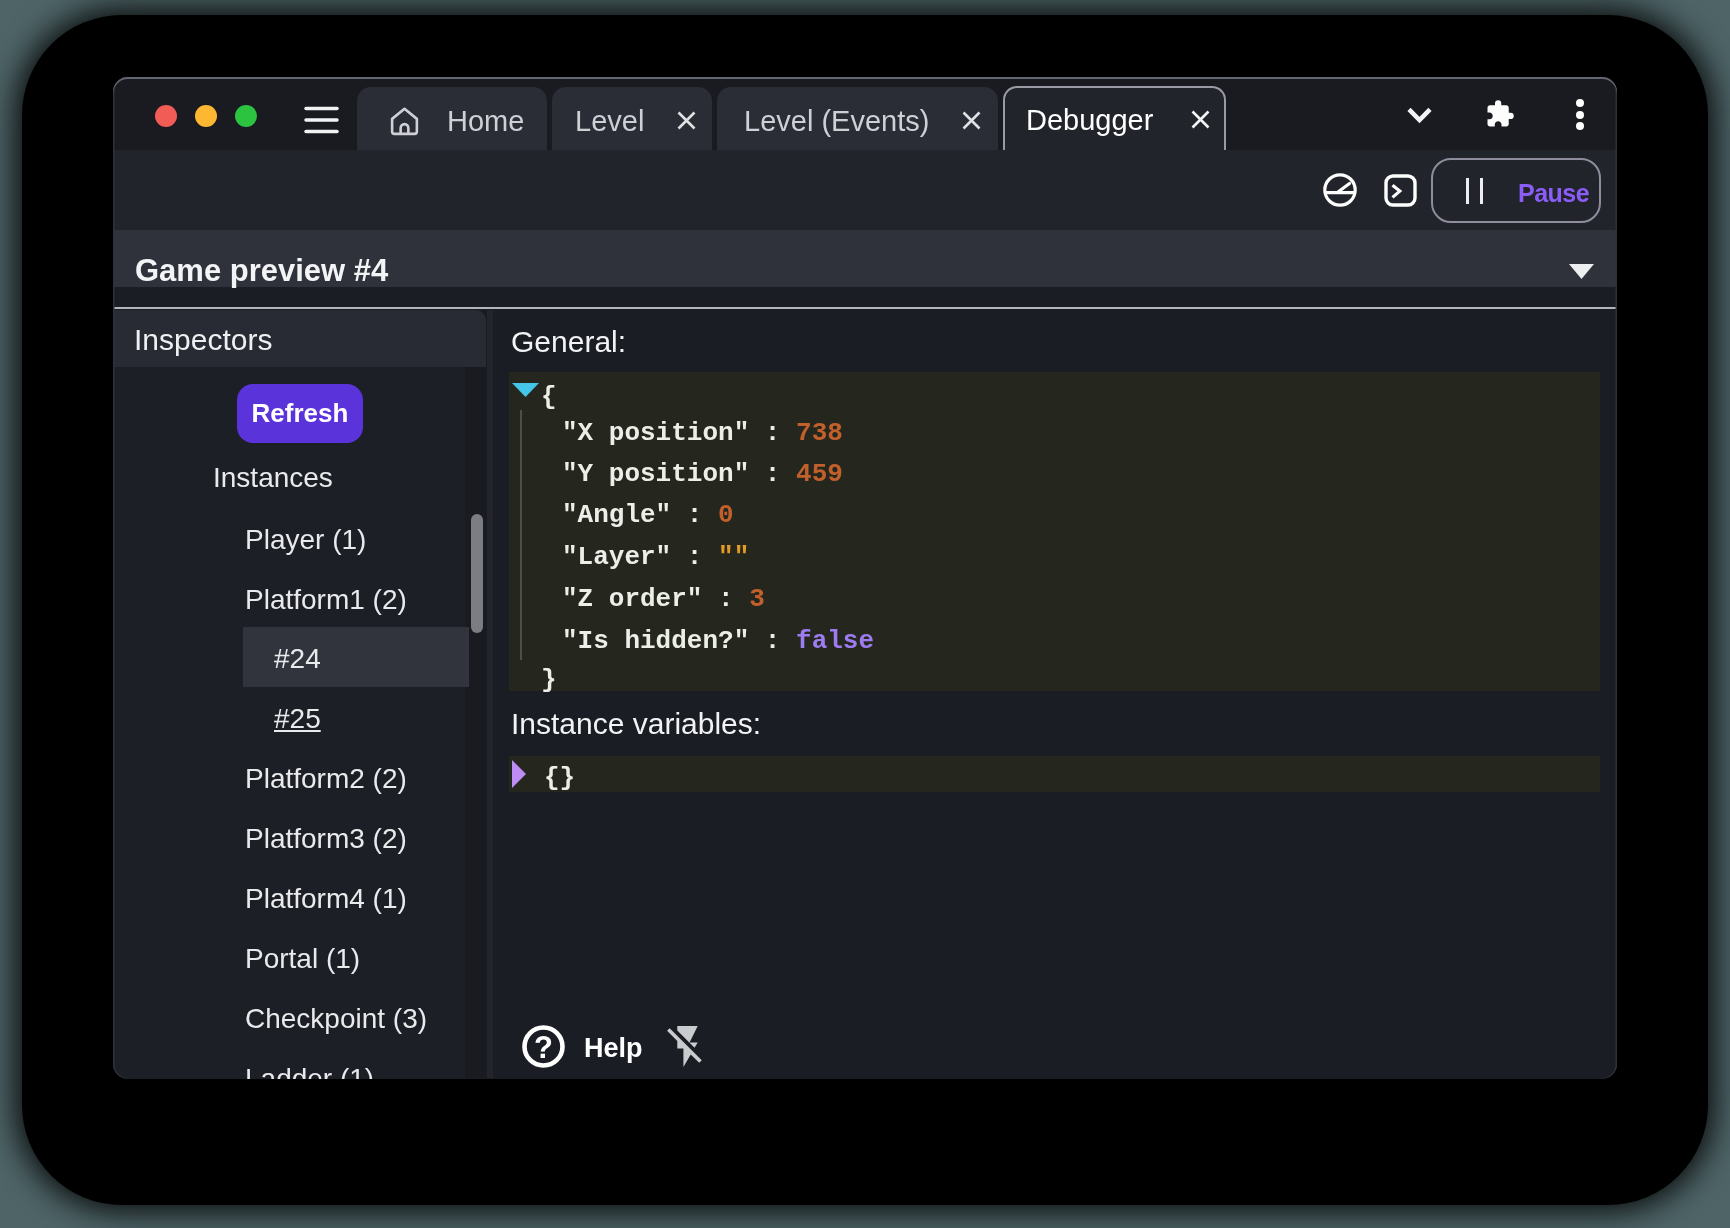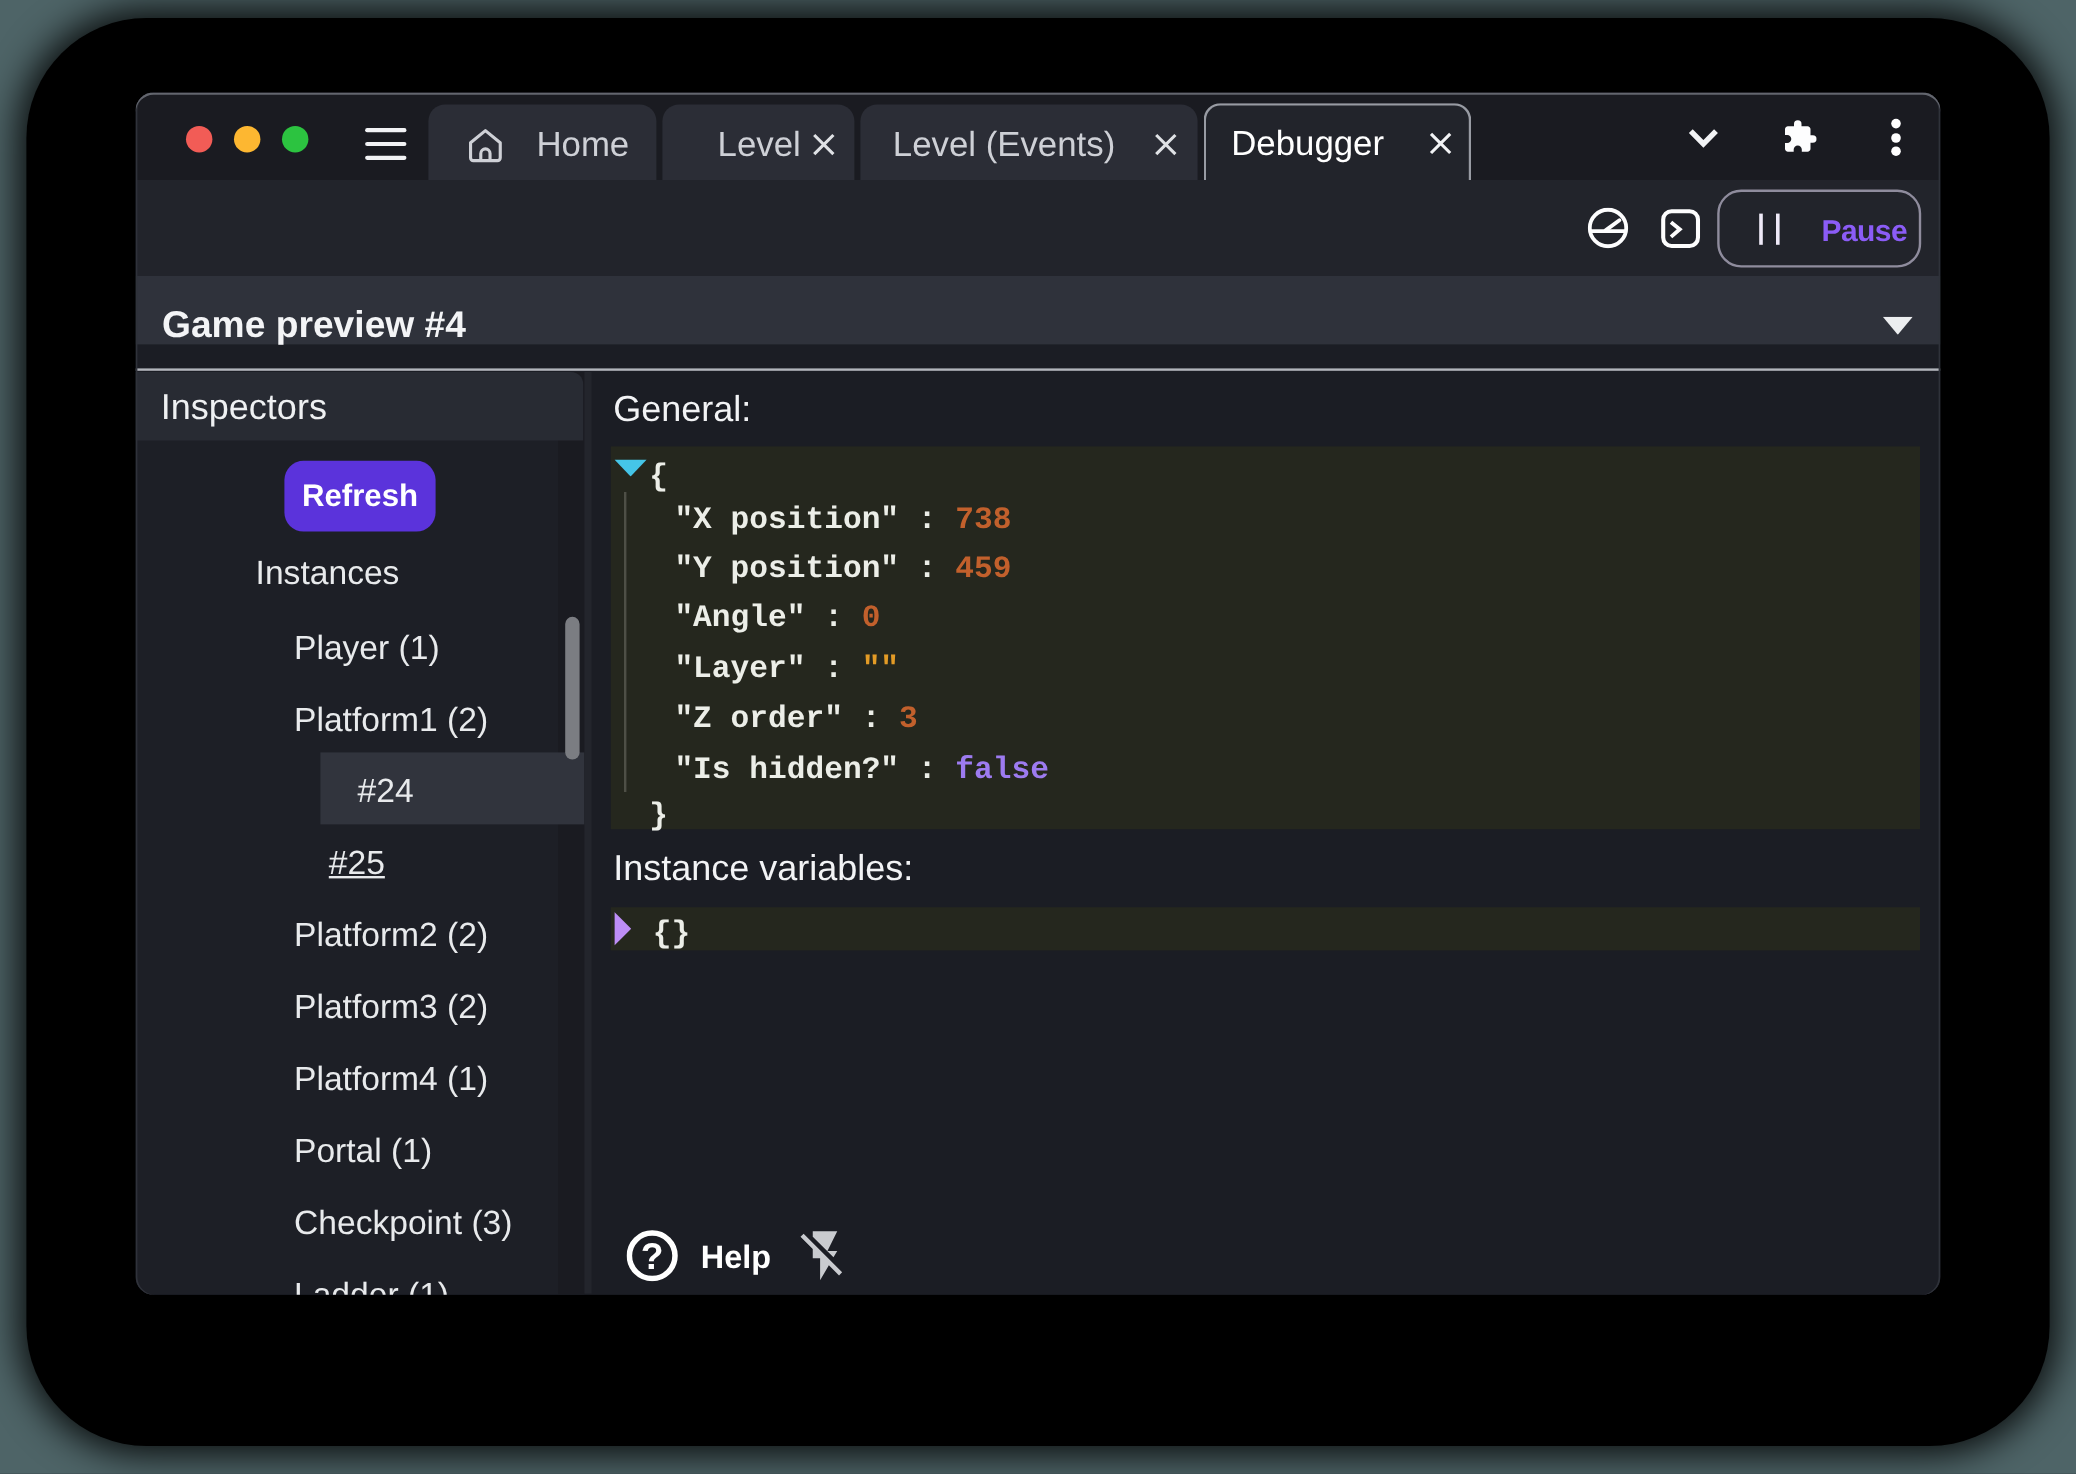--- a/index.html
+++ b/index.html
@@ -65,21 +65,21 @@
   </svg>
 
   <div class="abs tab" style="left:244px; width:190px;">
     <svg style="position:absolute; left:31px; top:16px;" width="33" height="37" viewBox="0 0 24 24" fill="none" stroke="#ced0d6" stroke-width="1.9" stroke-linejoin="round">
       <path d="M3 10.1 L12 2.8 L21 10.1 V19.3 A1.7 1.7 0 0 1 19.3 21 H4.7 A1.7 1.7 0 0 1 3 19.3 Z"></path>
       <path d="M9.2 21 v-4.3 a2.8 2.8 0 0 1 5.6 0 V21"></path>
     </svg>
     <span class="lbl" style="left:90px;">Home</span>
   </div>
   <div class="abs tab" style="left:439px; width:160px;">
-    <span class="lbl" style="left:23px;margin-left:23px;">Level</span>
+    <span class="lbl" style="left:23px;">Level</span>
     <svg class="xi" style="left:125px; top:24px;" width="19" height="19" viewBox="0 0 19 19">
         <path d="M1.5 1.5 L17.5 17.5 M17.5 1.5 L1.5 17.5" stroke="#dfe1e5" stroke-width="2.6" fill="none"></path>
       </svg>
   </div>
   <div class="abs tab" style="left:604px; width:281px;">
     <span class="lbl" style="left:27px;">Level (Events)</span>
     <svg class="xi" style="left:245px; top:24px;" width="19" height="19" viewBox="0 0 19 19">
         <path d="M1.5 1.5 L17.5 17.5 M17.5 1.5 L1.5 17.5" stroke="#dfe1e5" stroke-width="2.6" fill="none"></path>
       </svg>
   </div>
@@ -132,21 +132,21 @@
     <div class="abs refresh">Refresh</div>
     <div class="abs srow" style="top:136px;">
         <span style="left:100px;">Instances</span>
       </div>
     <div class="abs srow" style="top:198px;">
         <span style="left:132px;">Player (1)</span>
       </div>
     <div class="abs srow" style="top:258px;">
         <span style="left:132px;">Platform1 (2)</span>
       </div>
-    <div class="abs srow sel" style="top:317px;margin-left:24px;">
+    <div class="abs srow sel" style="top:317px;">
         <span style="left:31px;">#24</span>
       </div>
     <div class="abs srow" style="top:377px;">
         <span style="left:161px;text-decoration:underline;">#25</span>
       </div>
     <div class="abs srow" style="top:437px;">
         <span style="left:132px;">Platform2 (2)</span>
       </div>
     <div class="abs srow" style="top:497px;">
         <span style="left:132px;">Platform3 (2)</span>

